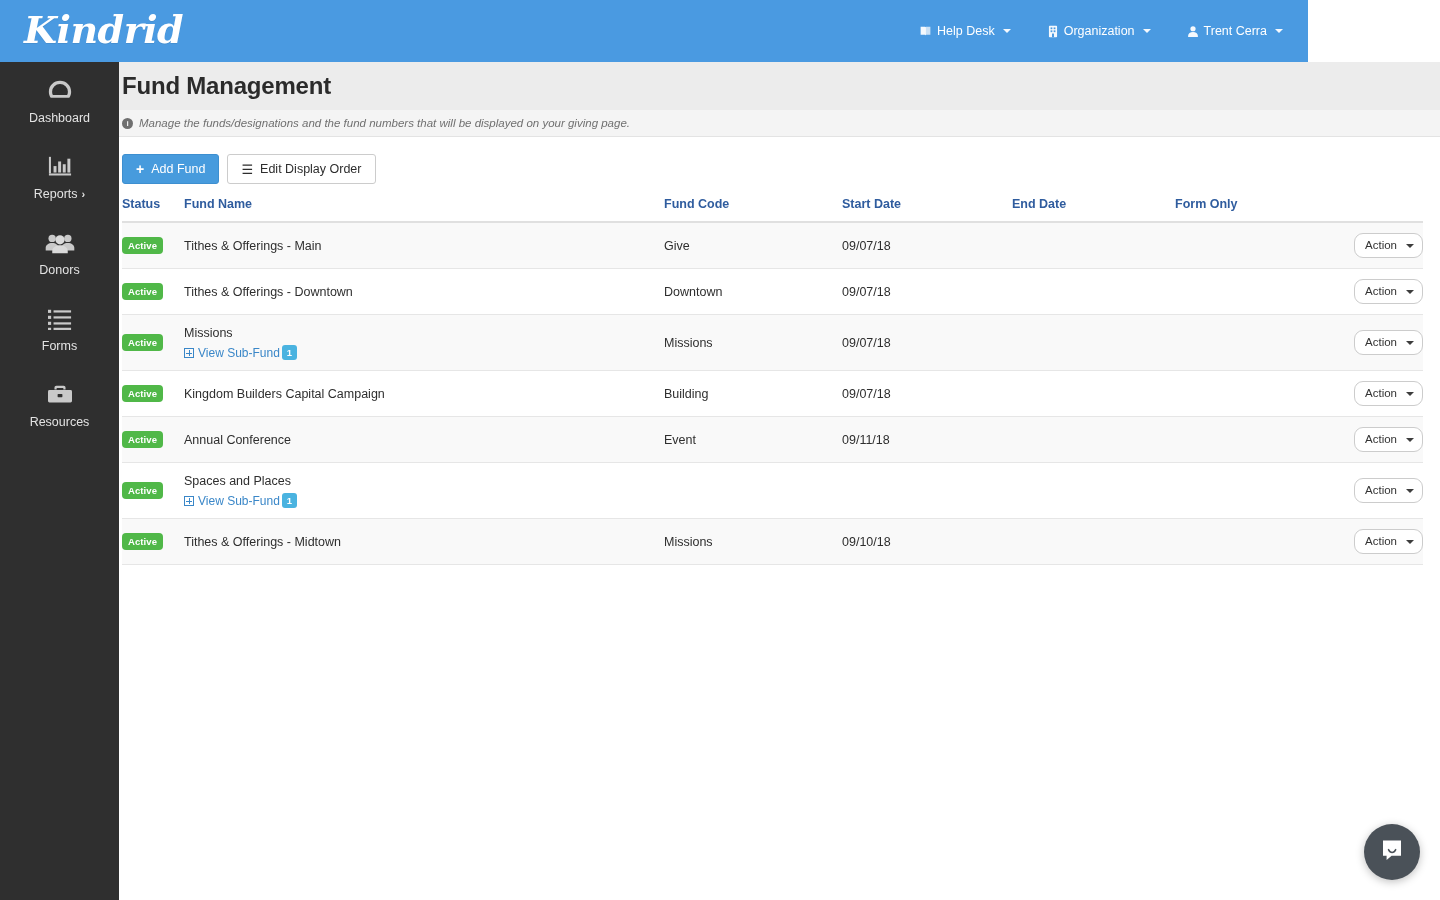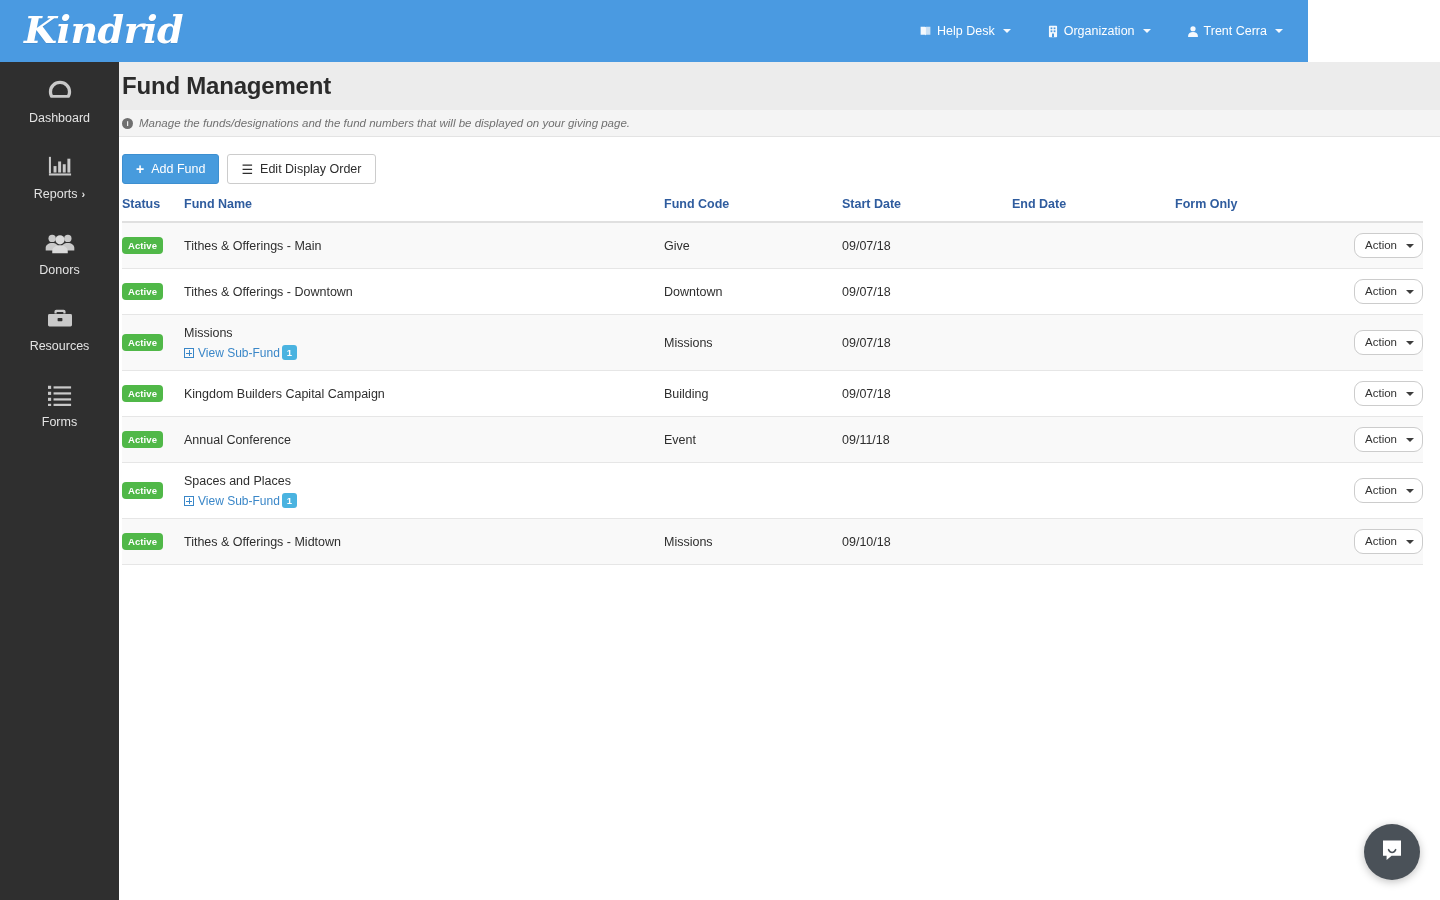--- a/index.html
+++ b/index.html
@@ -392,46 +392,46 @@
         <path d="M16 15.5c-4.8 0-8.4 2.7-8.4 6.2V24h16.8v-2.3c0-3.5-3.6-6.2-8.4-6.2z" fill="#dadada"></path>
       </svg>
     </span>
     <span class="side-label">
       <span>Donors</span>
     </span>
   </div>
 
   <div class="side-item">
     <span class="side-icon">
-      <svg width="28" height="24" viewBox="0 0 30 26" fill="#c9c9c9">
-        <path d="M11 3h8a2 2 0 0 1 2 2v2h-2.4V5.4h-7.2V7H9V5a2 2 0 0 1 2-2z"></path>
-        <rect x="2" y="7.5" width="26" height="13.5" rx="1.6"></rect>
-        <rect x="12.4" y="12" width="5.2" height="3.4" rx=".7" fill="#2f2f2f"></rect>
-      </svg>
-    </span>
-    <span class="side-label">
-      <span>Resources</span>
-    </span>
-  </div>
-
-  <div class="side-item">
-    <span class="side-icon">
       <svg width="26" height="24" viewBox="0 0 28 26" fill="#c9c9c9">
         <rect x="1" y="3" width="3.4" height="3.4"></rect>
         <rect x="7" y="3.6" width="19" height="2.4"></rect>
         <rect x="1" y="9.5" width="3.4" height="3.4"></rect>
         <rect x="7" y="10.1" width="19" height="2.4"></rect>
         <rect x="1" y="16" width="3.4" height="3.4"></rect>
         <rect x="7" y="16.6" width="19" height="2.4"></rect>
         <rect x="1" y="22.5" width="3.4" height="2.4"></rect>
         <rect x="7" y="22.5" width="19" height="2.4"></rect>
       </svg>
     </span>
     <span class="side-label">
       <span>Forms</span>
+    </span>
+  </div>
+
+  <div class="side-item">
+    <span class="side-icon">
+      <svg width="28" height="24" viewBox="0 0 30 26" fill="#c9c9c9">
+        <path d="M11 3h8a2 2 0 0 1 2 2v2h-2.4V5.4h-7.2V7H9V5a2 2 0 0 1 2-2z"></path>
+        <rect x="2" y="7.5" width="26" height="13.5" rx="1.6"></rect>
+        <rect x="12.4" y="12" width="5.2" height="3.4" rx=".7" fill="#2f2f2f"></rect>
+      </svg>
+    </span>
+    <span class="side-label">
+      <span>Resources</span>
     </span>
   </div>
 
 </div>
 
 <div class="main">
 
   <div class="page-head">
     <div class="page-title">Fund Management</div>
   </div>

